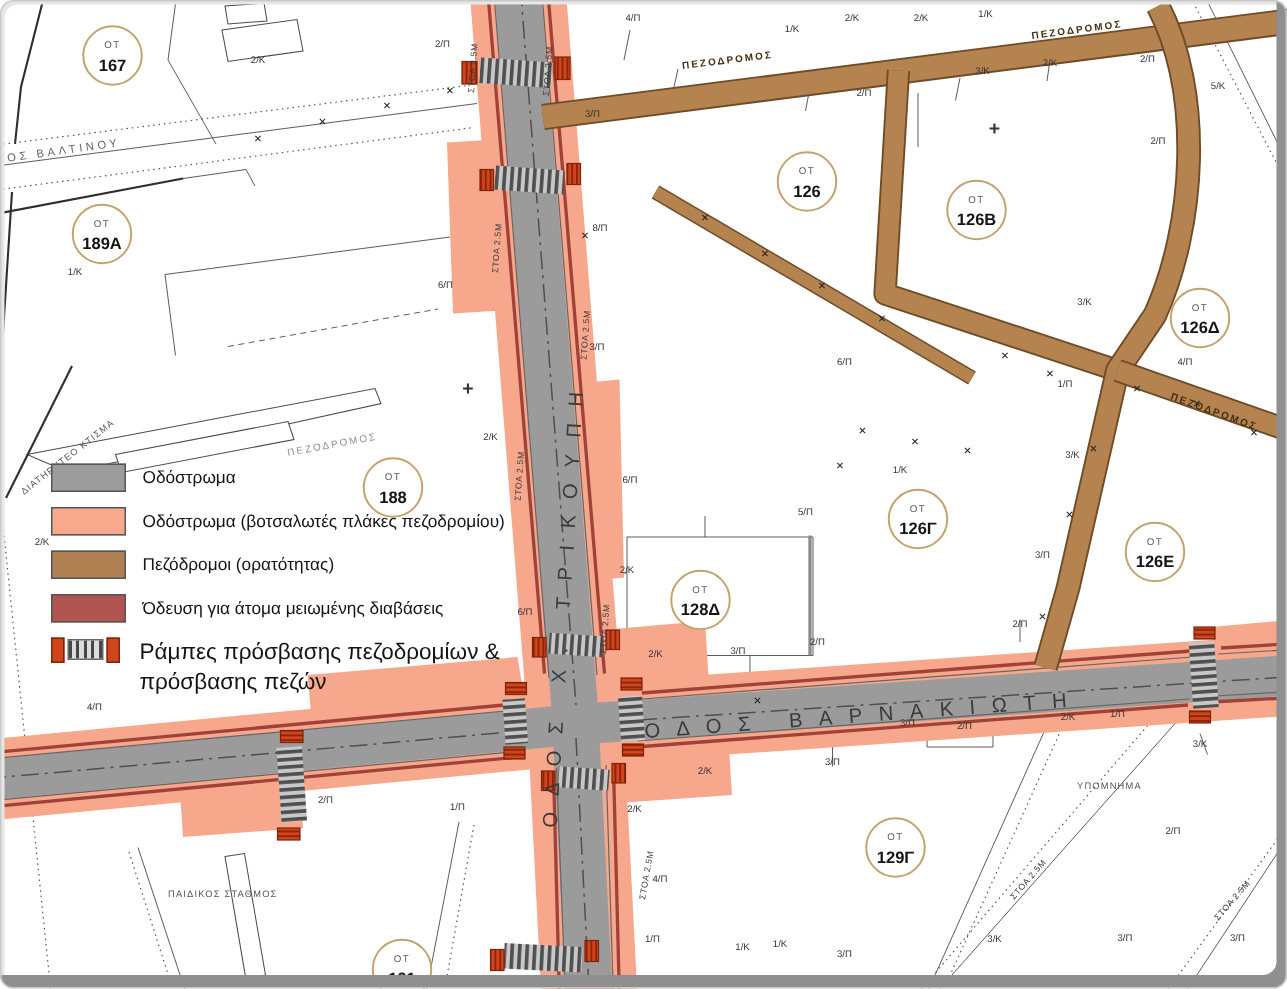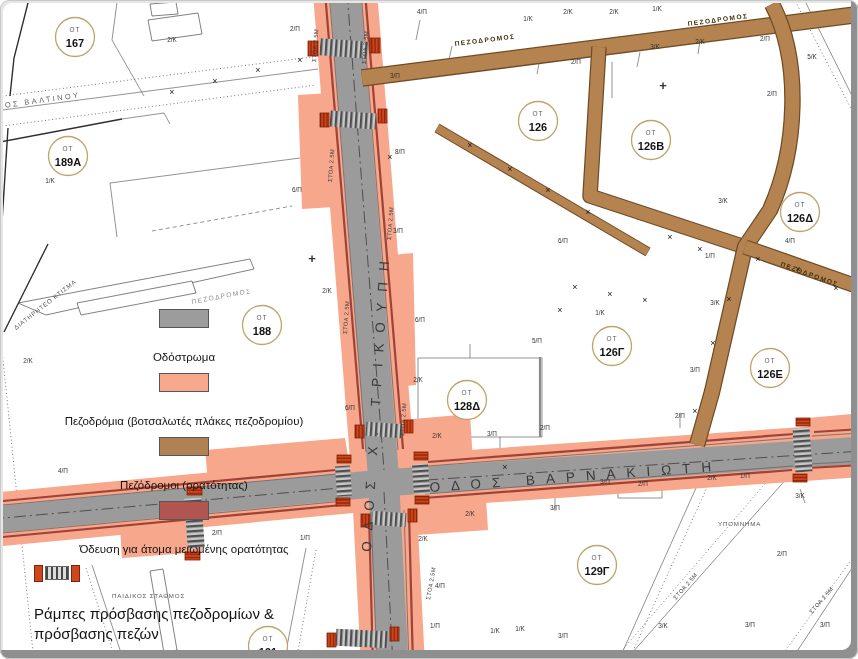--- a/index.html
+++ b/index.html
@@ -24,21 +24,21 @@
   .lnb{stroke:#2e2e2e;stroke-width:1.4;fill:none;}
   .lng{stroke:#8a8a8a;stroke-width:2.2;fill:none;}
   .dot{stroke:#555;stroke-width:.8;fill:none;stroke-dasharray:1,2.6;}
   .dsh{stroke:#4a4a4a;stroke-width:.6;fill:none;stroke-dasharray:4,3;}
   .redline{stroke:#a04238;stroke-width:2.2;fill:none;}
   .edge{stroke:#666;stroke-width:.8;fill:none;}
   .cdash{stroke:#4f4f4f;stroke-width:1;fill:none;stroke-dasharray:12,4,2,4;}
   .ramp{stroke:#7e2407;stroke-width:.8;}
   
   .legend{position:absolute;left:34px;top:309px;width:300px;}
-  .lrow{display:flex;align-items:center;gap:23px;margin-bottom:10px;flex-direction:column;}
+  .lrow{display:flex;align-items:center;gap:11px;margin-bottom:10px;}
   .sw{width:48px;height:17px;border:1px solid #555;flex:0 0 auto;}
   .lbl{font-size:11.5px;color:#141414;white-space:nowrap;}
   .lbl2{font-size:15px;color:#141414;line-height:1.3;}
   .rampicon{display:flex;align-items:center;gap:2px;flex:0 0 auto;width:48px;height:16px;}
   .rblock{width:7px;height:15px;background:#d1451d;border:1px solid #7e2407;}
   .rstripes{width:22px;height:12px;background:repeating-linear-gradient(90deg,#474747 0 2px,#dcdcdc 2px 5px);border:1px solid #666;}
   
   .frame{position:absolute;inset:0;border-radius:9px;pointer-events:none;
     box-shadow:inset 0 0 0 1px #c9c9c9, inset -7px -9px 0 #8f8f8f, inset 3px 3px 0 #e6e6e6;}
 </style>
@@ -356,29 +356,29 @@
       </g>
 </svg>
 
 <div class="legend">
   <div class="lrow">
     <span class="sw" style="background-color: rgb(156, 156, 156);"></span>
     <span class="lbl">Οδόστρωμα</span>
   </div>
   <div class="lrow">
     <span class="sw" style="background-color: rgb(248, 168, 140);"></span>
-    <span class="lbl">Πεζοδρόμια (βοτσαλωτές πλάκες πεζοδρομίου)</span>
+    <span class="lbl">Οδόστρωμα (βοτσαλωτές πλάκες πεζοδρομίου)</span>
   </div>
   <div class="lrow">
     <span class="sw" style="background-color: rgb(176, 129, 82);"></span>
     <span class="lbl">Πεζόδρομοι (ορατότητας)</span>
   </div>
   <div class="lrow">
     <span class="sw" style="background-color: rgb(178, 85, 81);"></span>
-    <span class="lbl">Όδευση για άτομα μειωμένης ορατότητας</span>
+    <span class="lbl">Όδευση για άτομα μειωμένης διαβάσεις</span>
   </div>
   <div class="lrow" style="align-items:flex-start;">
     <span class="rampicon">
       <span class="rblock"></span>
       <span class="rstripes"></span>
       <span class="rblock"></span>
     </span>
     <span class="lbl2">
       <span>Ράμπες πρόσβασης πεζοδρομίων &amp;</span><br>
       <span>πρόσβασης πεζών</span>

